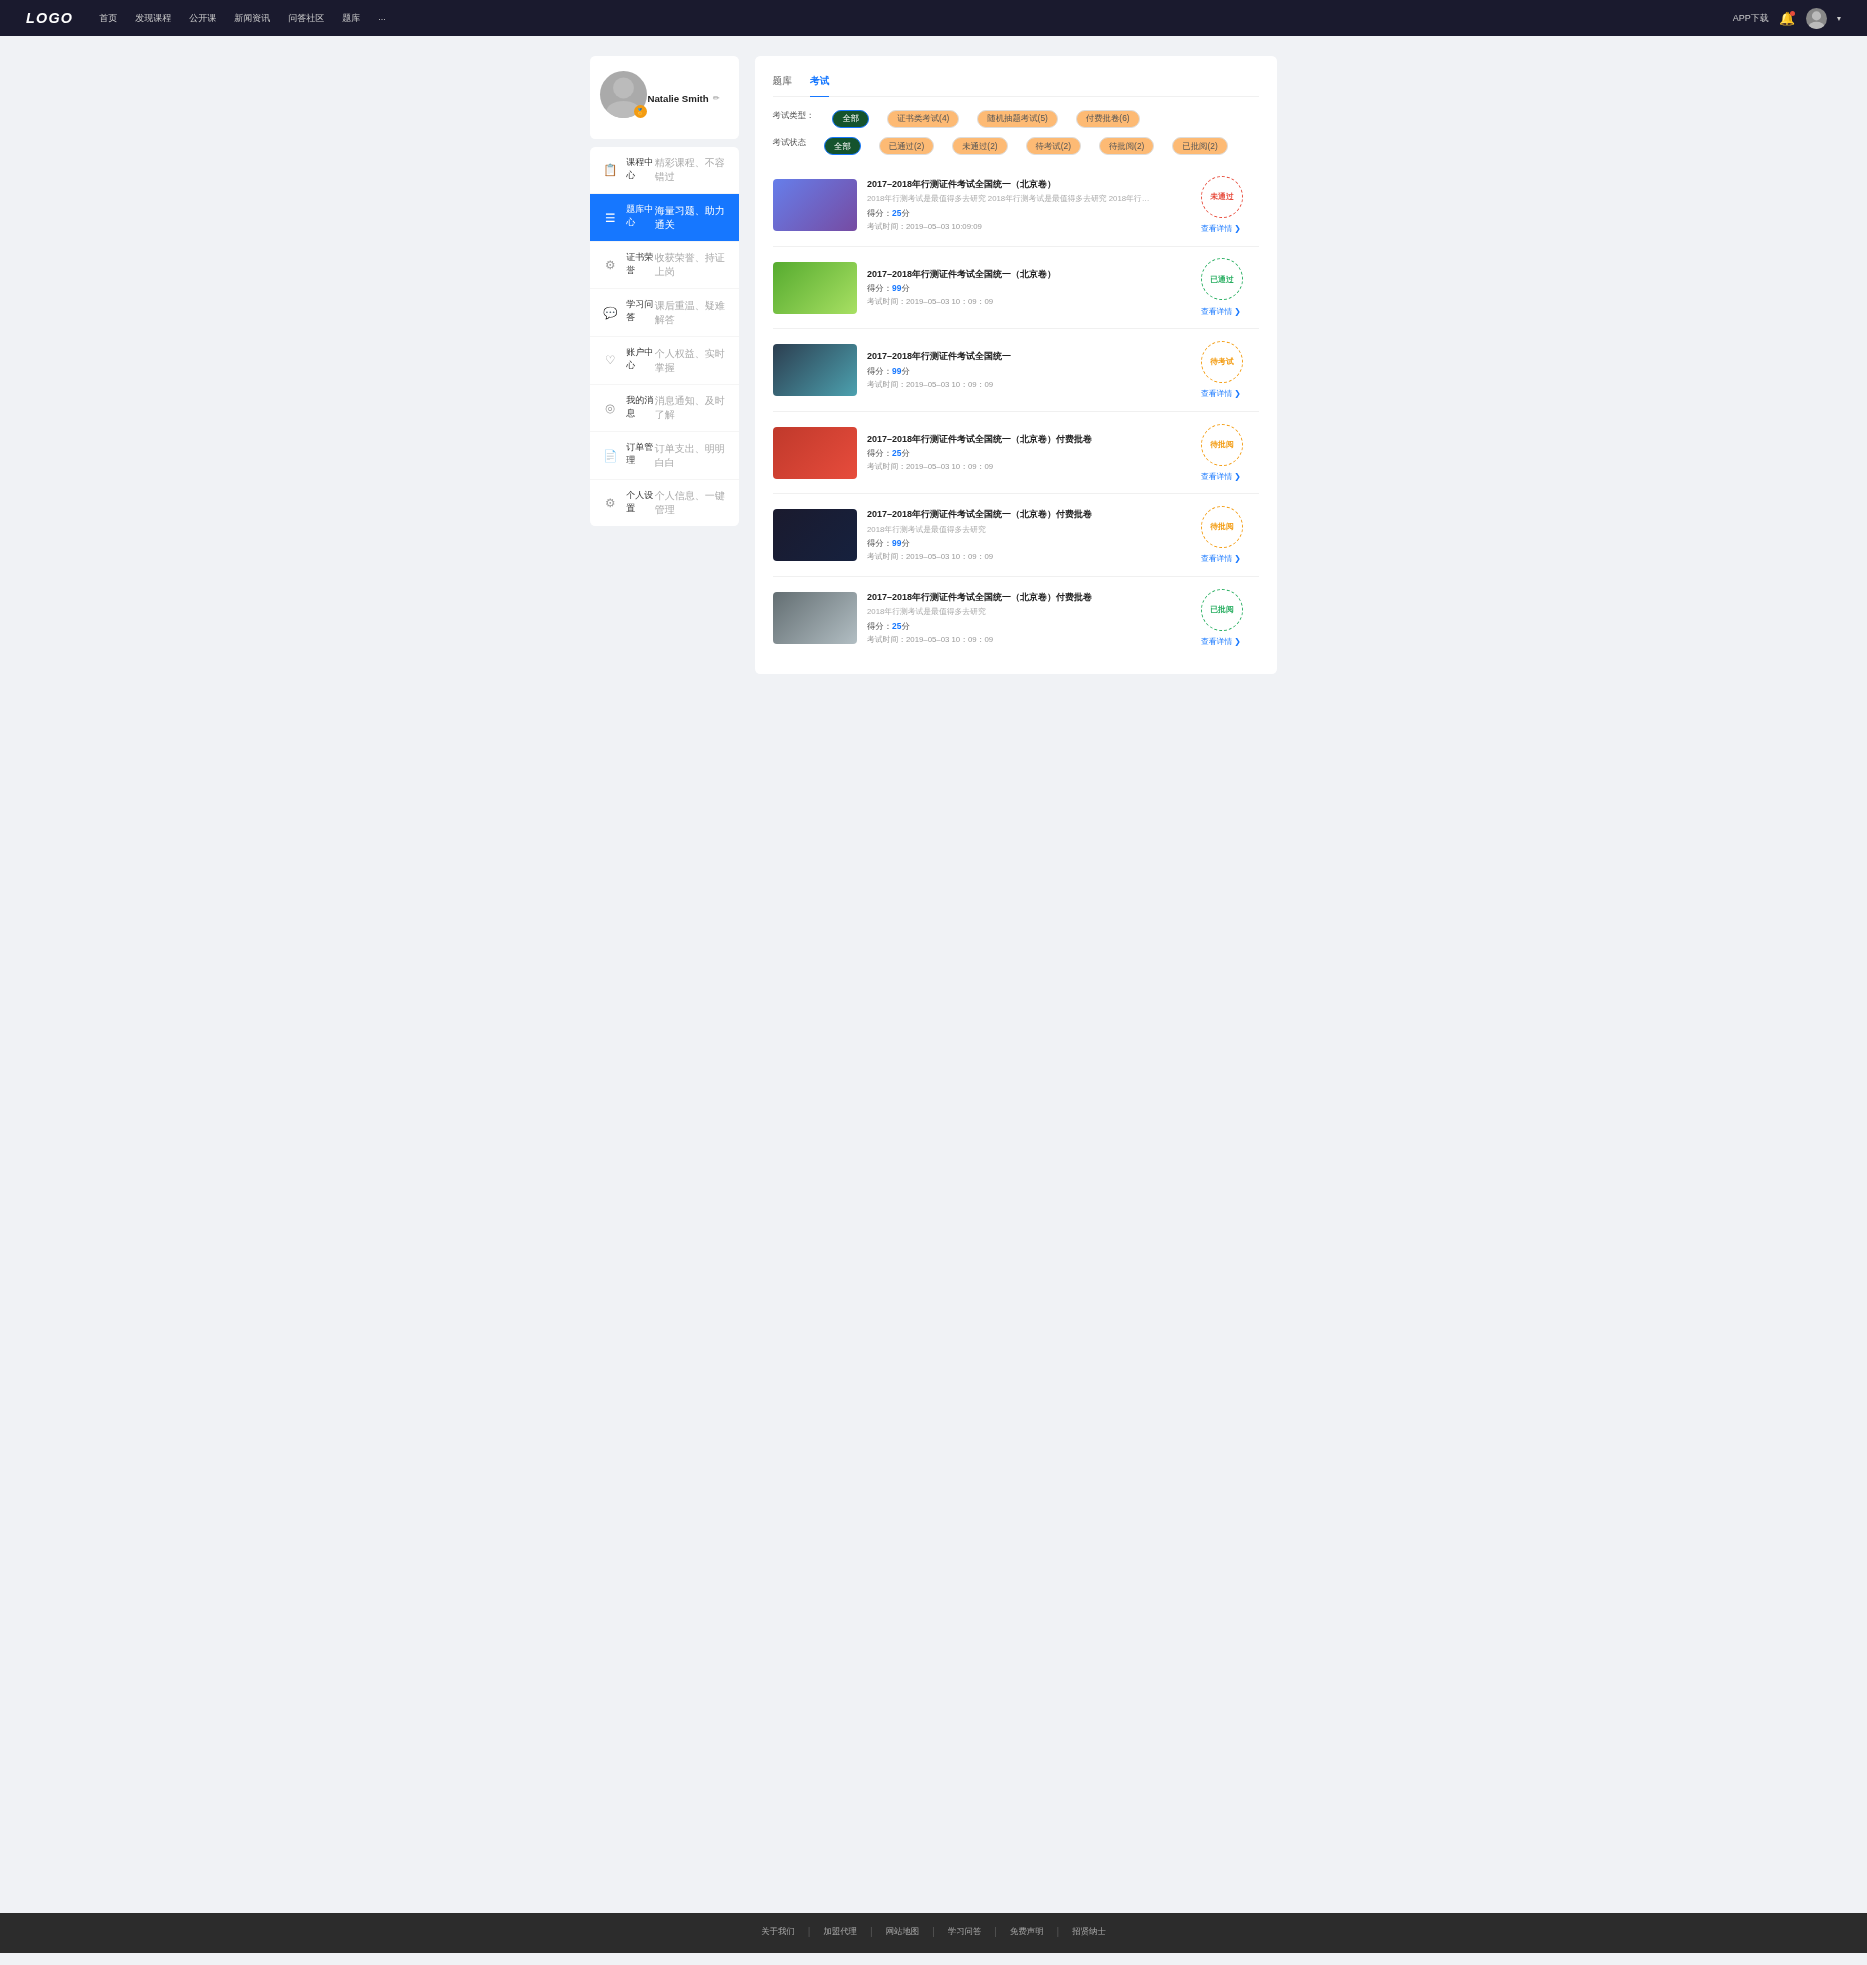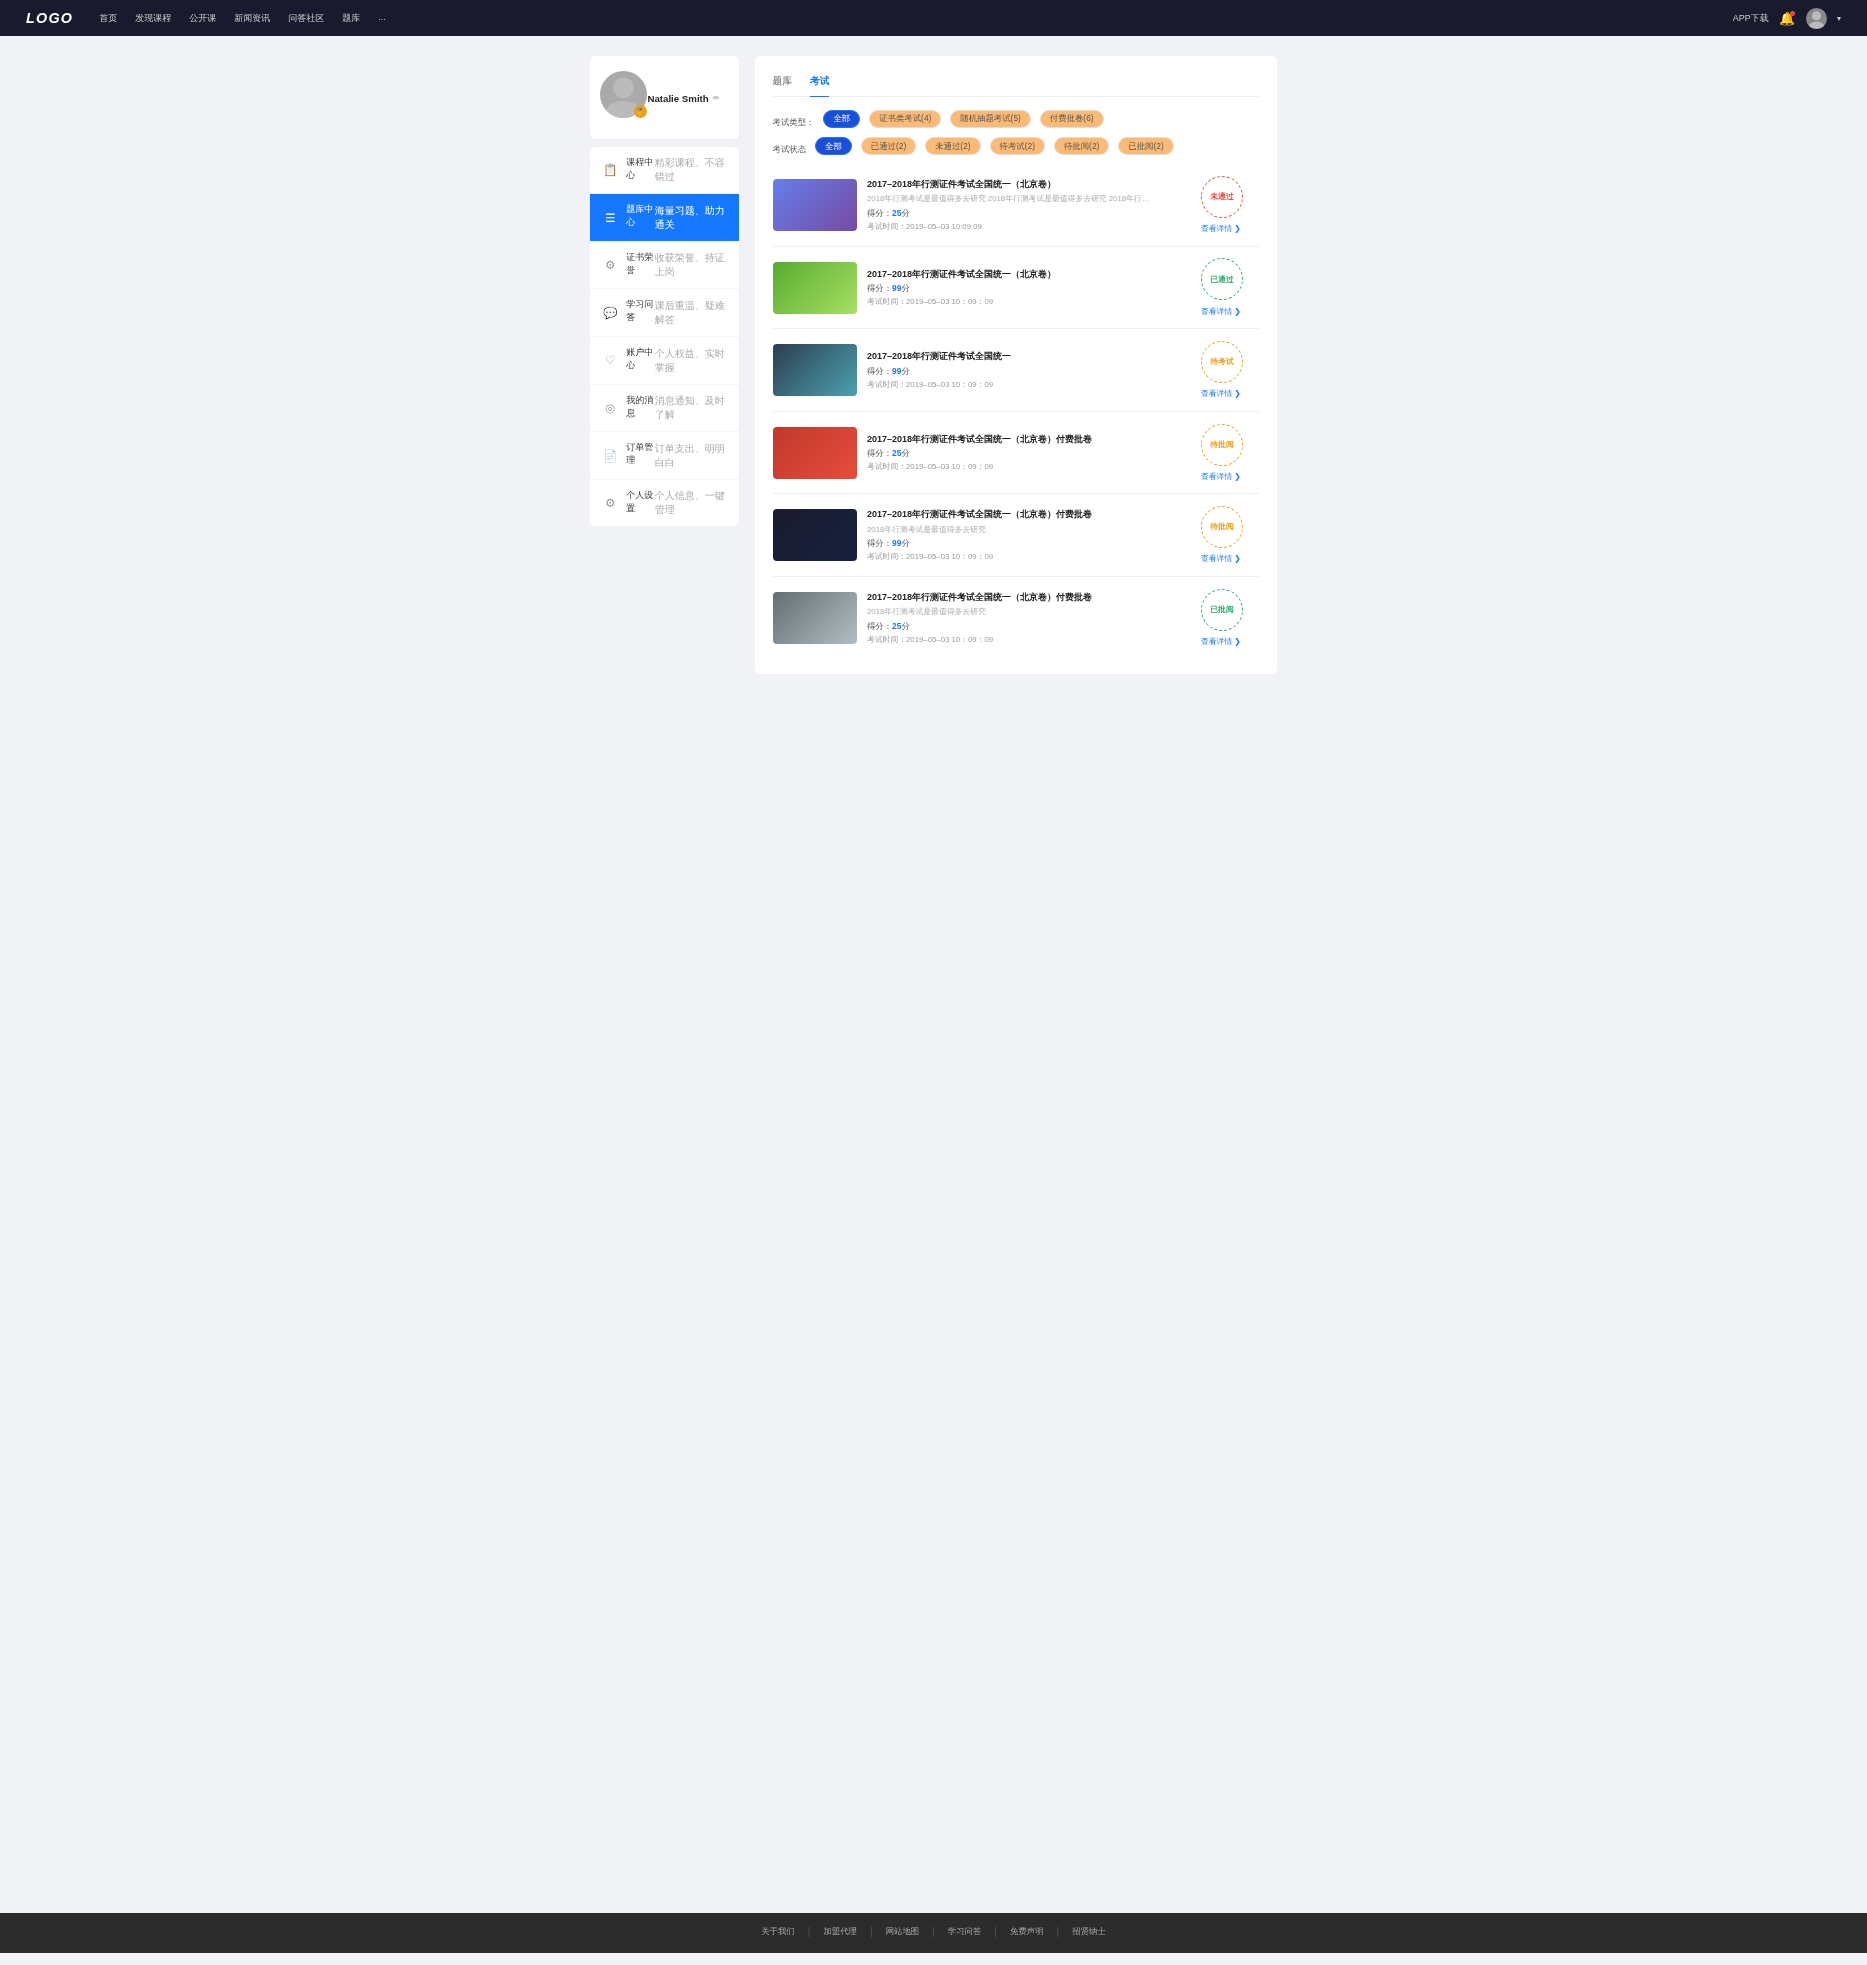--- a/index.html
+++ b/index.html
@@ -209,41 +209,41 @@
       bottom: -1.3px;
       left: 0;
       right: 0;
       height: 1.3px;
       background: #1677ff;
     }
 
     
     .filter-row {
       display: flex;
-      align-items: flex-end;
-      gap: 9px;
+      align-items: flex-start;
+      gap: 18px;
       margin-bottom: 9px;
       flex-wrap: wrap;
     }
     .filter-label {
       font-size: 8.4px;
       color: #555;
       white-space: nowrap;
     }
     .filter-btn {
       padding: 2.6px 9px;
       border-radius: 13px;
       font-size: 8.4px;
       border: 0.6px solid #ddd;
       background: #fdba74;
       color: #555;
       cursor: pointer;
     }
     .filter-btn.active {
-      background: #1d4ed8;
+      background: #14532d;
       color: #fff;
       border-color: #1677ff;
     }
 
     
     .exam-list { display: flex; flex-direction: column; gap: 0; }
     .exam-item {
       display: flex;
       align-items: center;
       gap: 10.4px;

